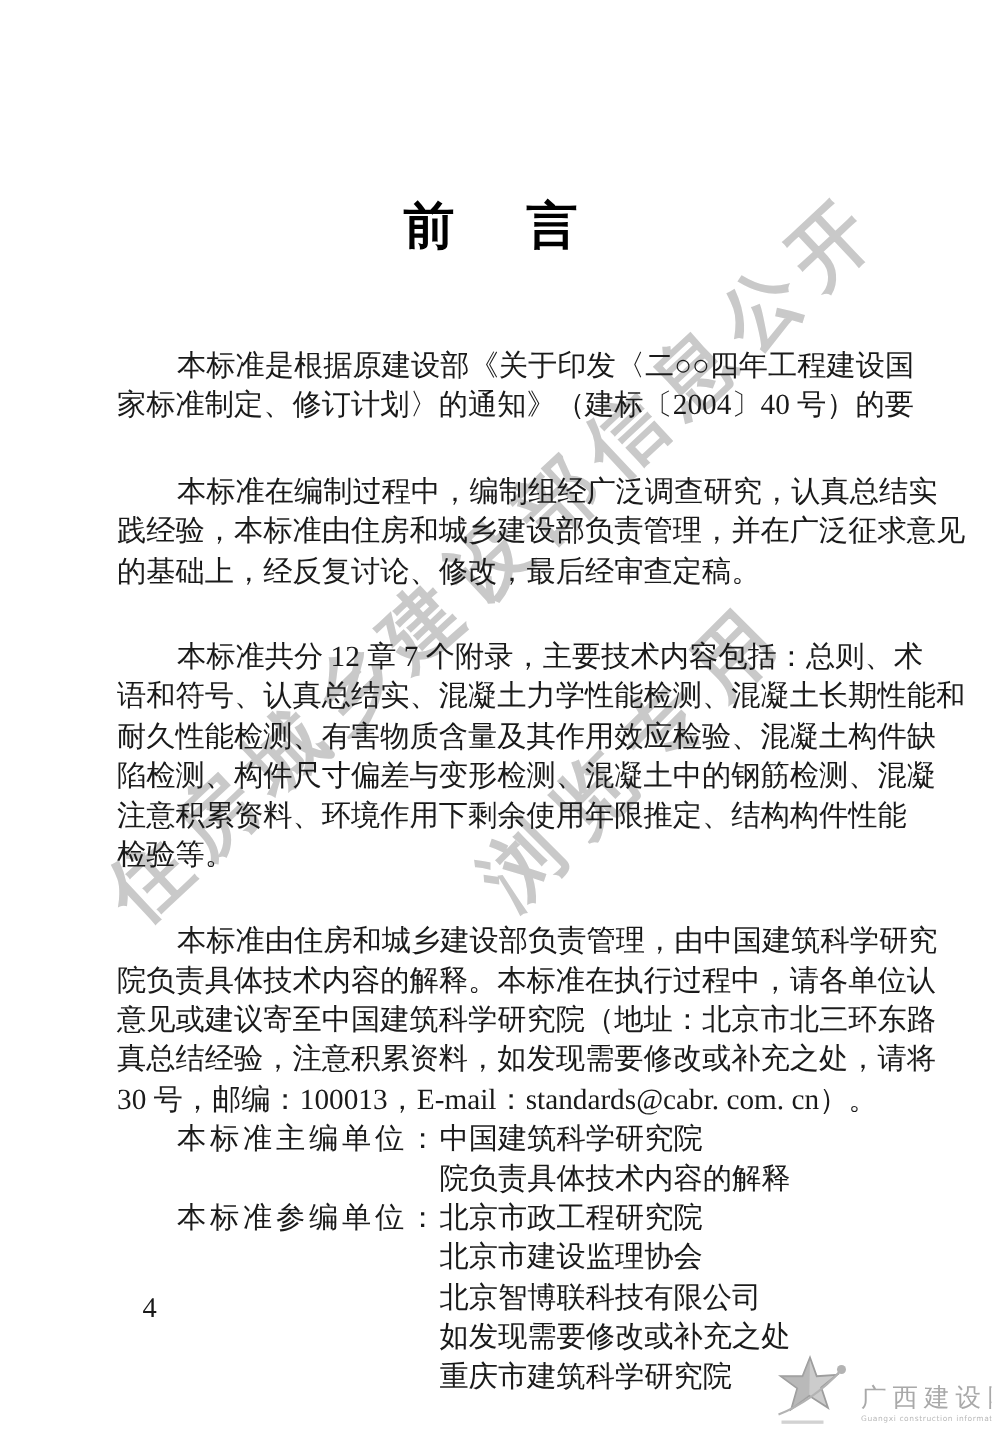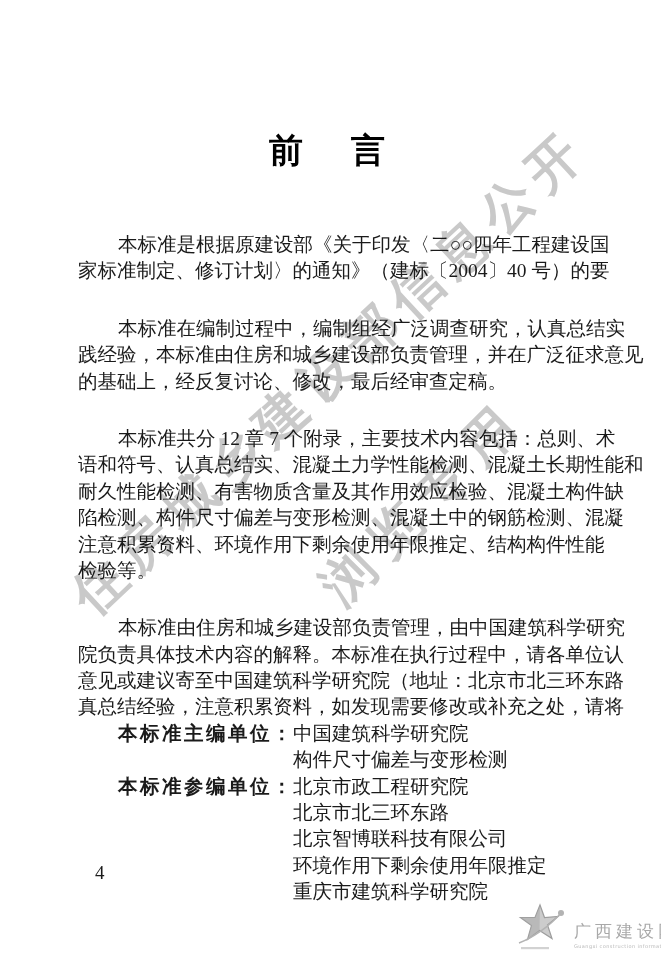--- a/index.html
+++ b/index.html
@@ -23,21 +23,21 @@
     position:absolute;top:128px;left:0;width:100%;text-align:center;z-index:2;
     font-size:34px;font-weight:bold;letter-spacing:7px;color:#000;
   }
   .body-block{
     position:absolute;left:78px;top:201px;width:512px;z-index:2;
     font-size:19.5px;line-height:26.4px;
   }
   .line{white-space:nowrap;height:26.4px;}
   .indent{text-indent:40px;margin-top:31px;}
   .ed-row{display:flex;white-space:nowrap;height:26.4px;}
-  .ed-label{display:inline-block;width:215px;text-indent:40px;letter-spacing:2.5px;flex:0 0 215px;font-weight:bold;}
+  .ed-label{display:inline-block;width:215px;text-indent:40px;letter-spacing:2.5px;flex:0 0 215px;}
   .ed-org{display:inline-block;}
   .page-number{position:absolute;left:95px;top:862px;font-size:19px;z-index:2;}
   
   .logo{position:absolute;left:514px;top:898px;width:150px;height:58px;z-index:2;}
   .logo-star{position:absolute;left:2px;top:4px;width:48px;height:50px;}
   .logo-text{
     position:absolute;left:60px;top:22px;font-size:17px;letter-spacing:4px;
     color:#a9a9a9;font-family:"DejaVu Sans","Liberation Sans",sans-serif;white-space:nowrap;
   }
   .logo-tagline{
@@ -68,45 +68,46 @@
     <div class="line">语和符号、认真总结实、混凝土力学性能检测、混凝土长期性能和</div>
     <div class="line">耐久性能检测、有害物质含量及其作用效应检验、混凝土构件缺</div>
     <div class="line">陷检测、构件尺寸偏差与变形检测、混凝土中的钢筋检测、混凝</div>
     <div class="line">注意积累资料、环境作用下剩余使用年限推定、结构构件性能</div>
     <div class="line">检验等。</div>
 
     <div class="line indent">本标准由住房和城乡建设部负责管理，由中国建筑科学研究</div>
     <div class="line">院负责具体技术内容的解释。本标准在执行过程中，请各单位认</div>
     <div class="line">意见或建议寄至中国建筑科学研究院（地址：北京市北三环东路</div>
     <div class="line">真总结经验，注意积累资料，如发现需要修改或补充之处，请将</div>
+    <div class="line">30 号，邮编：100013，E-mail：standards@cabr. com. cn）。</div>
 
     <div class="ed-row">
       <span class="ed-label">本标准主编单位：</span>
       <span class="ed-org">中国建筑科学研究院</span>
     </div>
     <div class="ed-row">
       <span class="ed-label"></span>
-      <span class="ed-org">构件尺寸偏差与变形检测</span>
+      <span class="ed-org">院负责具体技术内容的解释</span>
     </div>
 
     <div class="ed-row">
       <span class="ed-label">本标准参编单位：</span>
       <span class="ed-org">北京市政工程研究院</span>
     </div>
     <div class="ed-row">
       <span class="ed-label"></span>
-      <span class="ed-org">北京市北三环东路</span>
+      <span class="ed-org">北京市建设监理协会</span>
     </div>
     <div class="ed-row">
       <span class="ed-label"></span>
       <span class="ed-org">北京智博联科技有限公司</span>
     </div>
     <div class="ed-row">
       <span class="ed-label"></span>
-      <span class="ed-org">环境作用下剩余使用年限推定</span>
+      <span class="ed-org">如发现需要修改或补充之处</span>
     </div>
     <div class="ed-row">
       <span class="ed-label"></span>
       <span class="ed-org">重庆市建筑科学研究院</span>
     </div>
   </div>
 
   <div class="page-number">4</div>
 
   <div class="logo">

